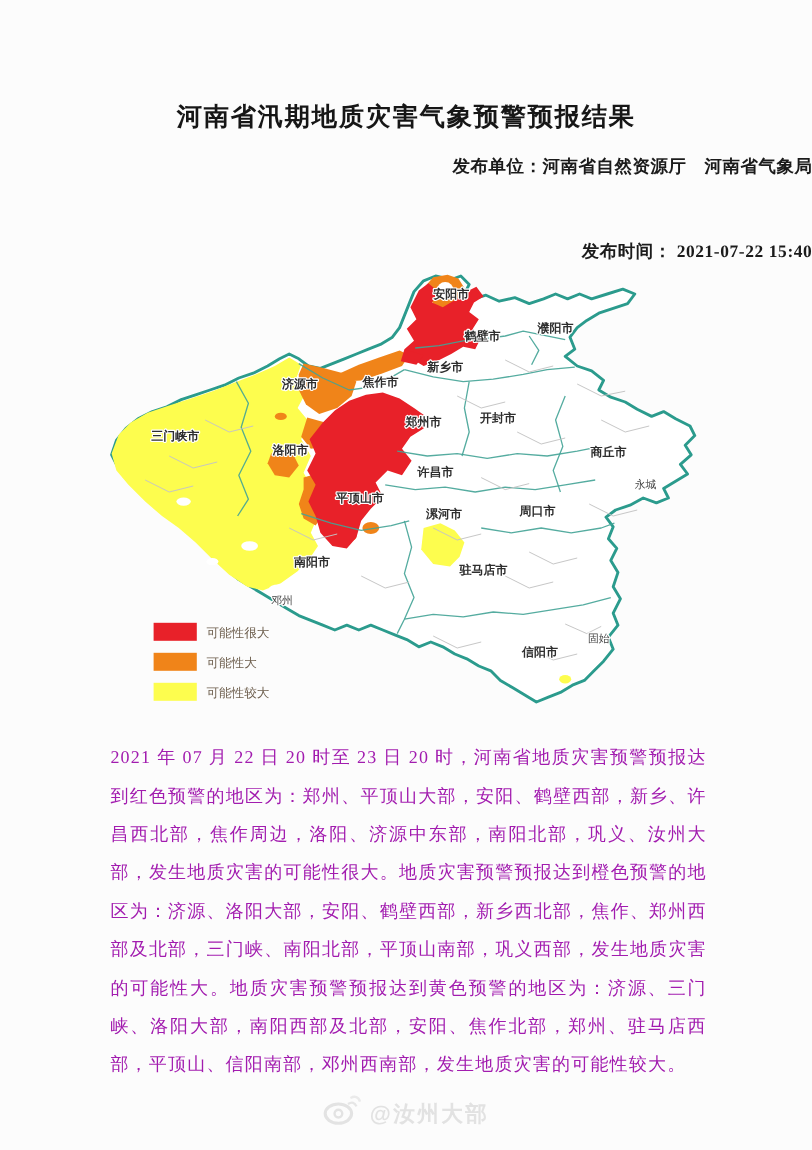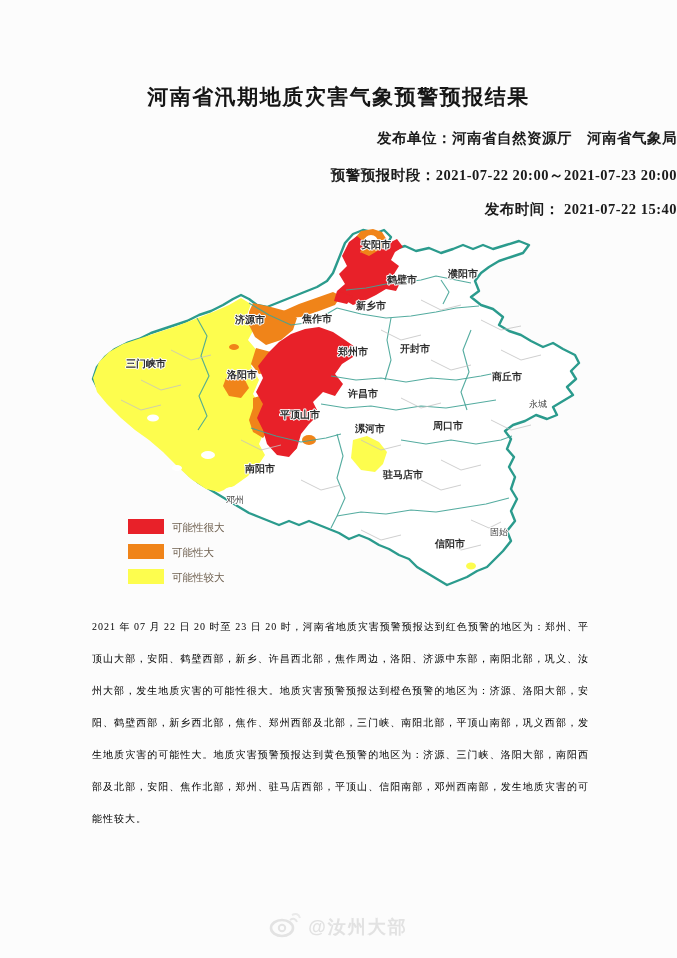--- a/index.html
+++ b/index.html
@@ -38,43 +38,42 @@
     font-size:10px;fill:#2e2e2e;text-anchor:middle;font-weight:bold;
     paint-order:stroke;stroke:#ffffff;stroke-width:2px;stroke-linejoin:round;
   }
   .city-label.small{font-size:9px;font-weight:normal;fill:#454545;}
   .legend-label{
     font-family:"Liberation Sans", sans-serif;
     font-size:10.5px;fill:#6e5f4e;text-anchor:start;
   }
   .body-text{
     position:absolute;left:92px;top:601px;width:497px;
-    font-size:10px;line-height:32px;text-align:justify;
-    letter-spacing:1px;color:#000000;
+    font-size:15px;line-height:32px;text-align:justify;
+    letter-spacing:1px;color:#a21caf;
   }
   .watermark{
     position:absolute;top:912px;left:0;width:100%;
     display:flex;align-items:center;justify-content:center;gap:7px;
     color:#e0e0e0;
   }
   .watermark .wm-text{
     font-family:"Liberation Sans", sans-serif;
     font-size:18px;font-weight:bold;letter-spacing:2px;color:#e2e2e2;
   }
 </style>
 </head>
 <body>
 
 <div class="page">
 
   <h1 class="title">河南省汛期地质灾害气象预警预报结果</h1>
 
   <div class="meta pub"><span>发布单位：</span><span>河南省自然资源厅　河南省气象局</span></div>
 
-  <div class="meta period"><span>预警预报时段：</span><span>2021-07-22 20:00～2021-07-23 20:00</span></div>
 
   <div class="meta release"><span>发布时间：</span>&nbsp;<span>2021-07-22 15:40</span></div>
 
   <figure class="map-wrap" style="margin:0;text-align:right;">
     <svg viewBox="85 224 505 372">
 
       <path class="province" d="M 352,234 L 362,230 375,233 383,230 390,237 386,245 394,249 404,246 415,251 428,248 440,253 452,249 462,245 472,249 482,245 492,249 505,245 518,241 528,245 522,253 510,257 498,261 488,267 480,273 474,281 478,291 470,297 480,305 492,309 502,317 498,325 508,331 520,335 530,341 542,347 552,343 562,349 574,355 578,363 570,371 575,379 566,387 572,395 562,401 552,407 556,415 546,419 535,415 524,421 512,425 504,431 510,439 506,449 513,457 508,467 514,477 510,489 516,499 510,511 514,521 506,531 510,541 502,551 494,559 486,567 476,571 466,577 456,581 446,585 436,579 426,573 416,567 408,559 398,555 388,549 378,545 368,539 358,535 348,539 338,533 328,529 318,525 308,521 298,525 288,521 278,525 268,521 258,517 248,513 238,507 228,501 218,495 208,489 198,483 188,475 178,465 168,455 158,445 148,437 138,429 128,421 118,411 108,401 98,391 92,379 96,367 104,357 114,349 126,343 138,339 150,333 162,329 174,325 186,321 198,315 210,311 222,305 232,299 240,295 248,299 256,305 266,307 276,303 286,299 296,295 306,291 316,287 326,281 332,273 336,263 340,253 344,243 Z"></path>
 
       <path d="M 92,378 L 98,362 108,352 122,344 140,338 158,332 176,326 194,319 212,312 228,305 240,298 250,304 246,315 254,327 247,340 257,352 250,366 258,380 252,394 260,408 255,420 263,432 258,444 264,455 258,464 247,476 233,486 218,492 205,489 190,479 176,466 162,452 148,440 134,430 120,418 106,404 96,392 Z" fill="#fdfd4e"></path>
 

